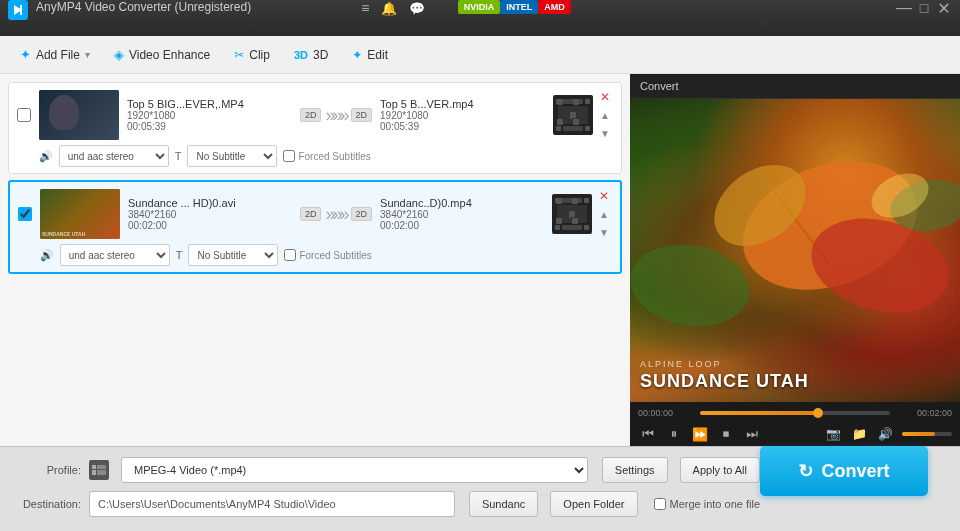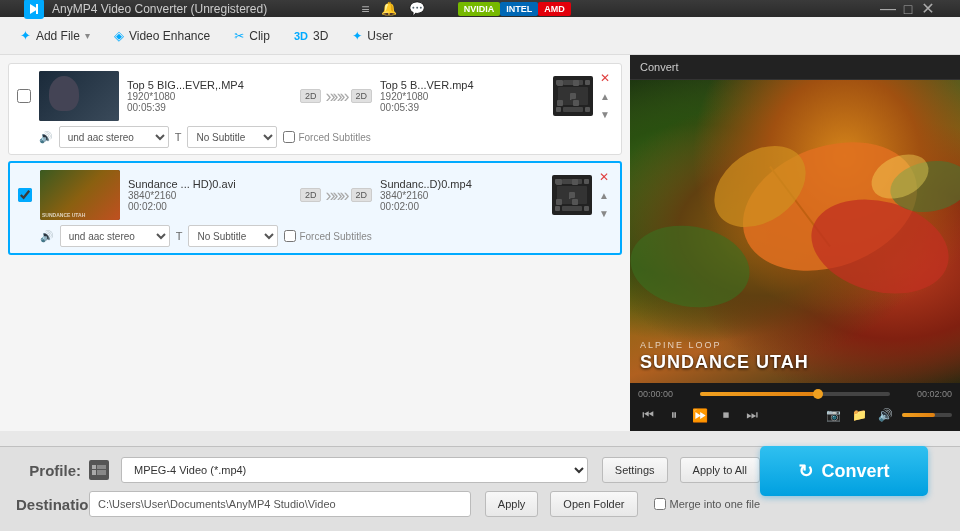--- a/index.html
+++ b/index.html
@@ -1,24 +1,24 @@
 <!DOCTYPE html>
 <html><head>
   <meta charset="utf-8">
   <style>
     * { margin: 0; padding: 0; box-sizing: border-box; }
     body { width: 960px; height: 531px; font-family: 'Segoe UI', Arial, sans-serif; font-size: 12px; background: #e8e8e8; overflow: hidden; }
 
     
     .title-bar {
-      height: 17px;
+      height: 36px;
       background: linear-gradient(to bottom, #3a3a3a, #2a2a2a);
       display: flex;
-      align-items: center;
-      padding: 0 24px;
+      align-items: flex-start;
+      padding: 0 8px;
       color: #ccc;
       font-size: 12px;
     }
     .title-bar .app-icon {
       width: 20px; height: 20px;
       background: #00aaff;
       border-radius: 3px;
       margin-right: 8px;
       display: flex; align-items: center; justify-content: center;
       font-size: 10px; color: white; font-weight: bold;
@@ -258,22 +258,22 @@
     }
     .volume-fill {
       height: 100%; border-radius: 2px;
       background: linear-gradient(to right, #f0a020, #e08010);
       width: 65%;
     }
     .profile-row, .dest-row {
       display: flex; align-items: center; gap: 8px;
     }
     .row-label {
-      font-size: 15px; color: #555;
-      width: 65px; text-align: right; font-weight: bold;
+      font-size: 11px; color: #555;
+      width: 65px; text-align: right;
     }
     .profile-select {
       flex: 1;
       height: 26px;
       border: 1px solid #bbb;
       border-radius: 3px;
       background: white;
       font-size: 11px;
       color: #333;
       padding: 0 8px;
@@ -398,21 +398,21 @@
     <button class="toolbar-btn">
       <span style="color:#00aaff;">✂</span>
       <span>Clip</span>
     </button>
     <button class="toolbar-btn">
       <span style="color:#00aaff; font-weight:bold; font-size:11px;">3D</span>
       <span>3D</span>
     </button>
     <button class="toolbar-btn">
       <span style="color:#00aaff;">✦</span>
-      <span>User</span>
+      <span>Edit</span>
     </button>
   </div>
 
   <div class="main-content">
 
     <div class="file-list-panel">
 
       <div class="file-item">
         <div class="file-item-top">
           <input type="checkbox" class="file-checkbox" style="">
@@ -625,21 +625,21 @@
           </div>
           <select class="profile-select">
             <option>MPEG-4 Video (*.mp4)</option>
           </select>
           <button class="action-btn" style="margin-left:6px;">Settings</button>
           <button class="action-btn" style="margin-left:4px;">Apply to All</button>
         </div>
         <div class="dest-row">
           <span class="row-label">Destination:</span>
           <input class="dest-input" type="text" value="C:\Users\User\Documents\AnyMP4 Studio\Video" style="">
-          <button class="action-btn" style="margin-left:6px;">Apply</button>
+          <button class="action-btn" style="margin-left:6px;">Sundanc</button>
           <button class="action-btn" style="margin-left:4px;">Open Folder</button>
           <div class="merge-label" style="margin-left:8px; white-space:nowrap;">
             <input type="checkbox" style="">
             <span>Merge into one file</span>
           </div>
         </div>
       </div>
 
       <button class="convert-btn" style="position:relative; margin-left:16px; width:168px; height:50px; align-self:center; flex-shrink:0;">
         <span style="font-size:18px;">↻</span>

